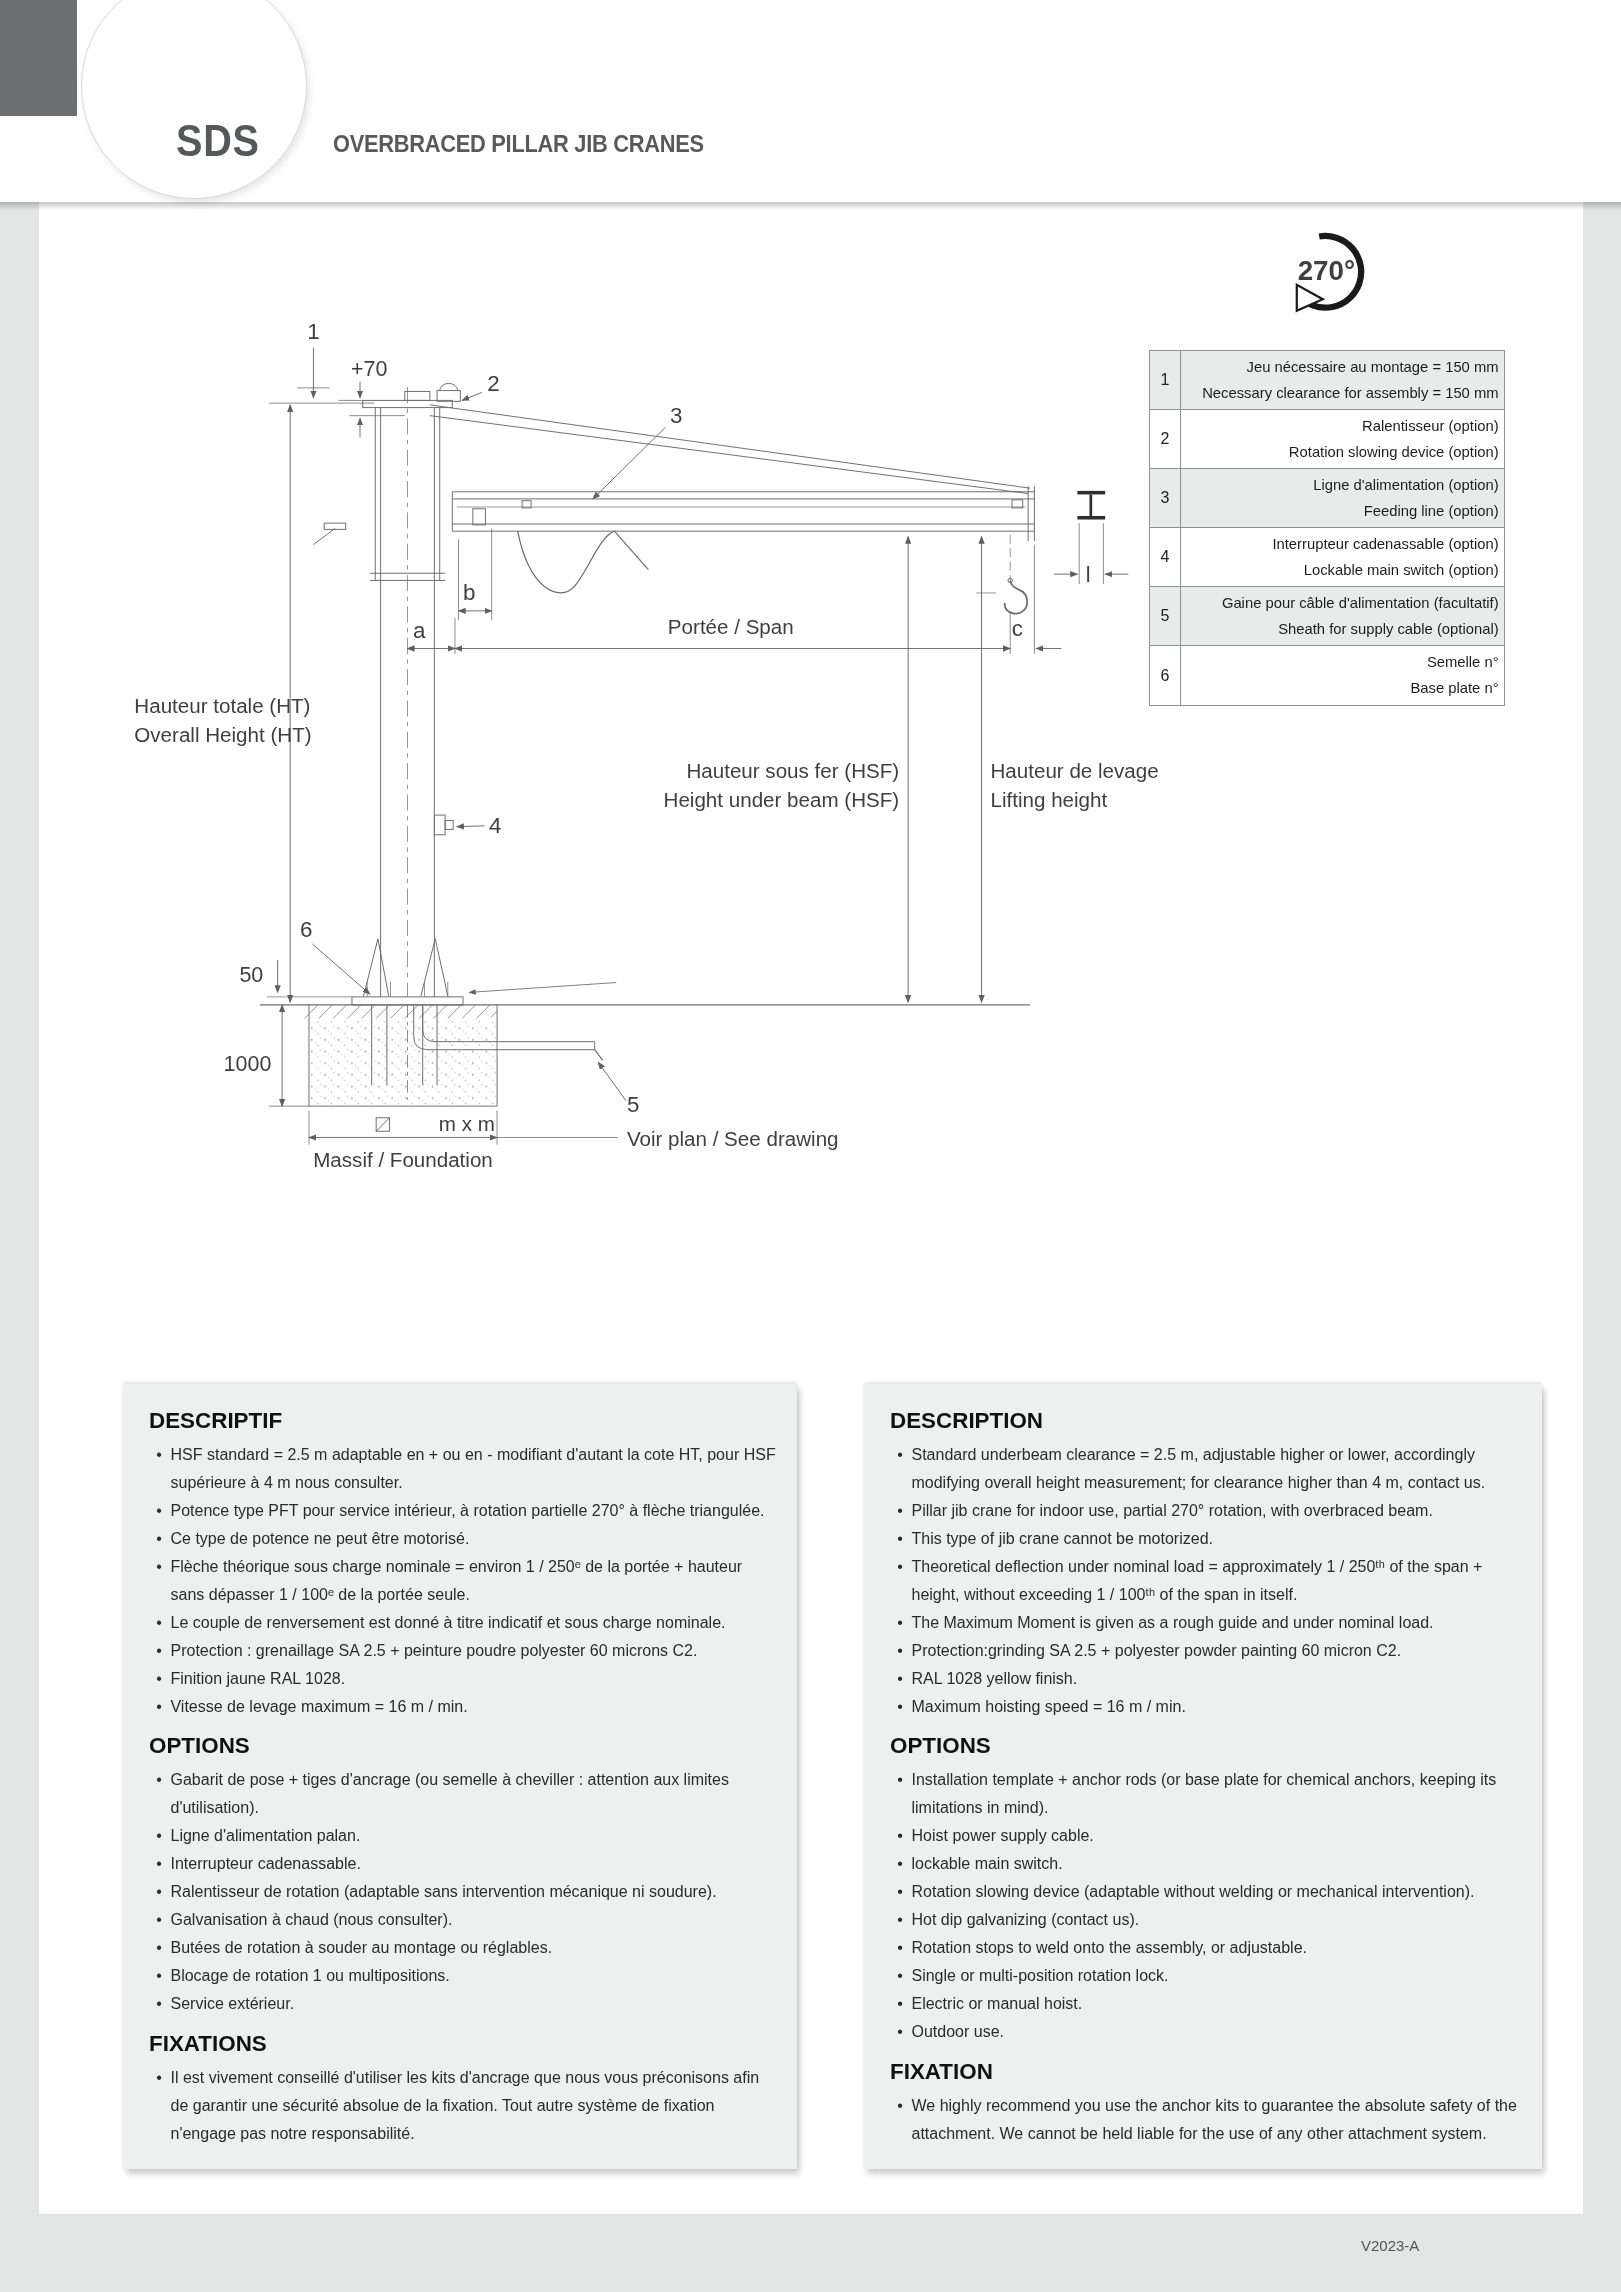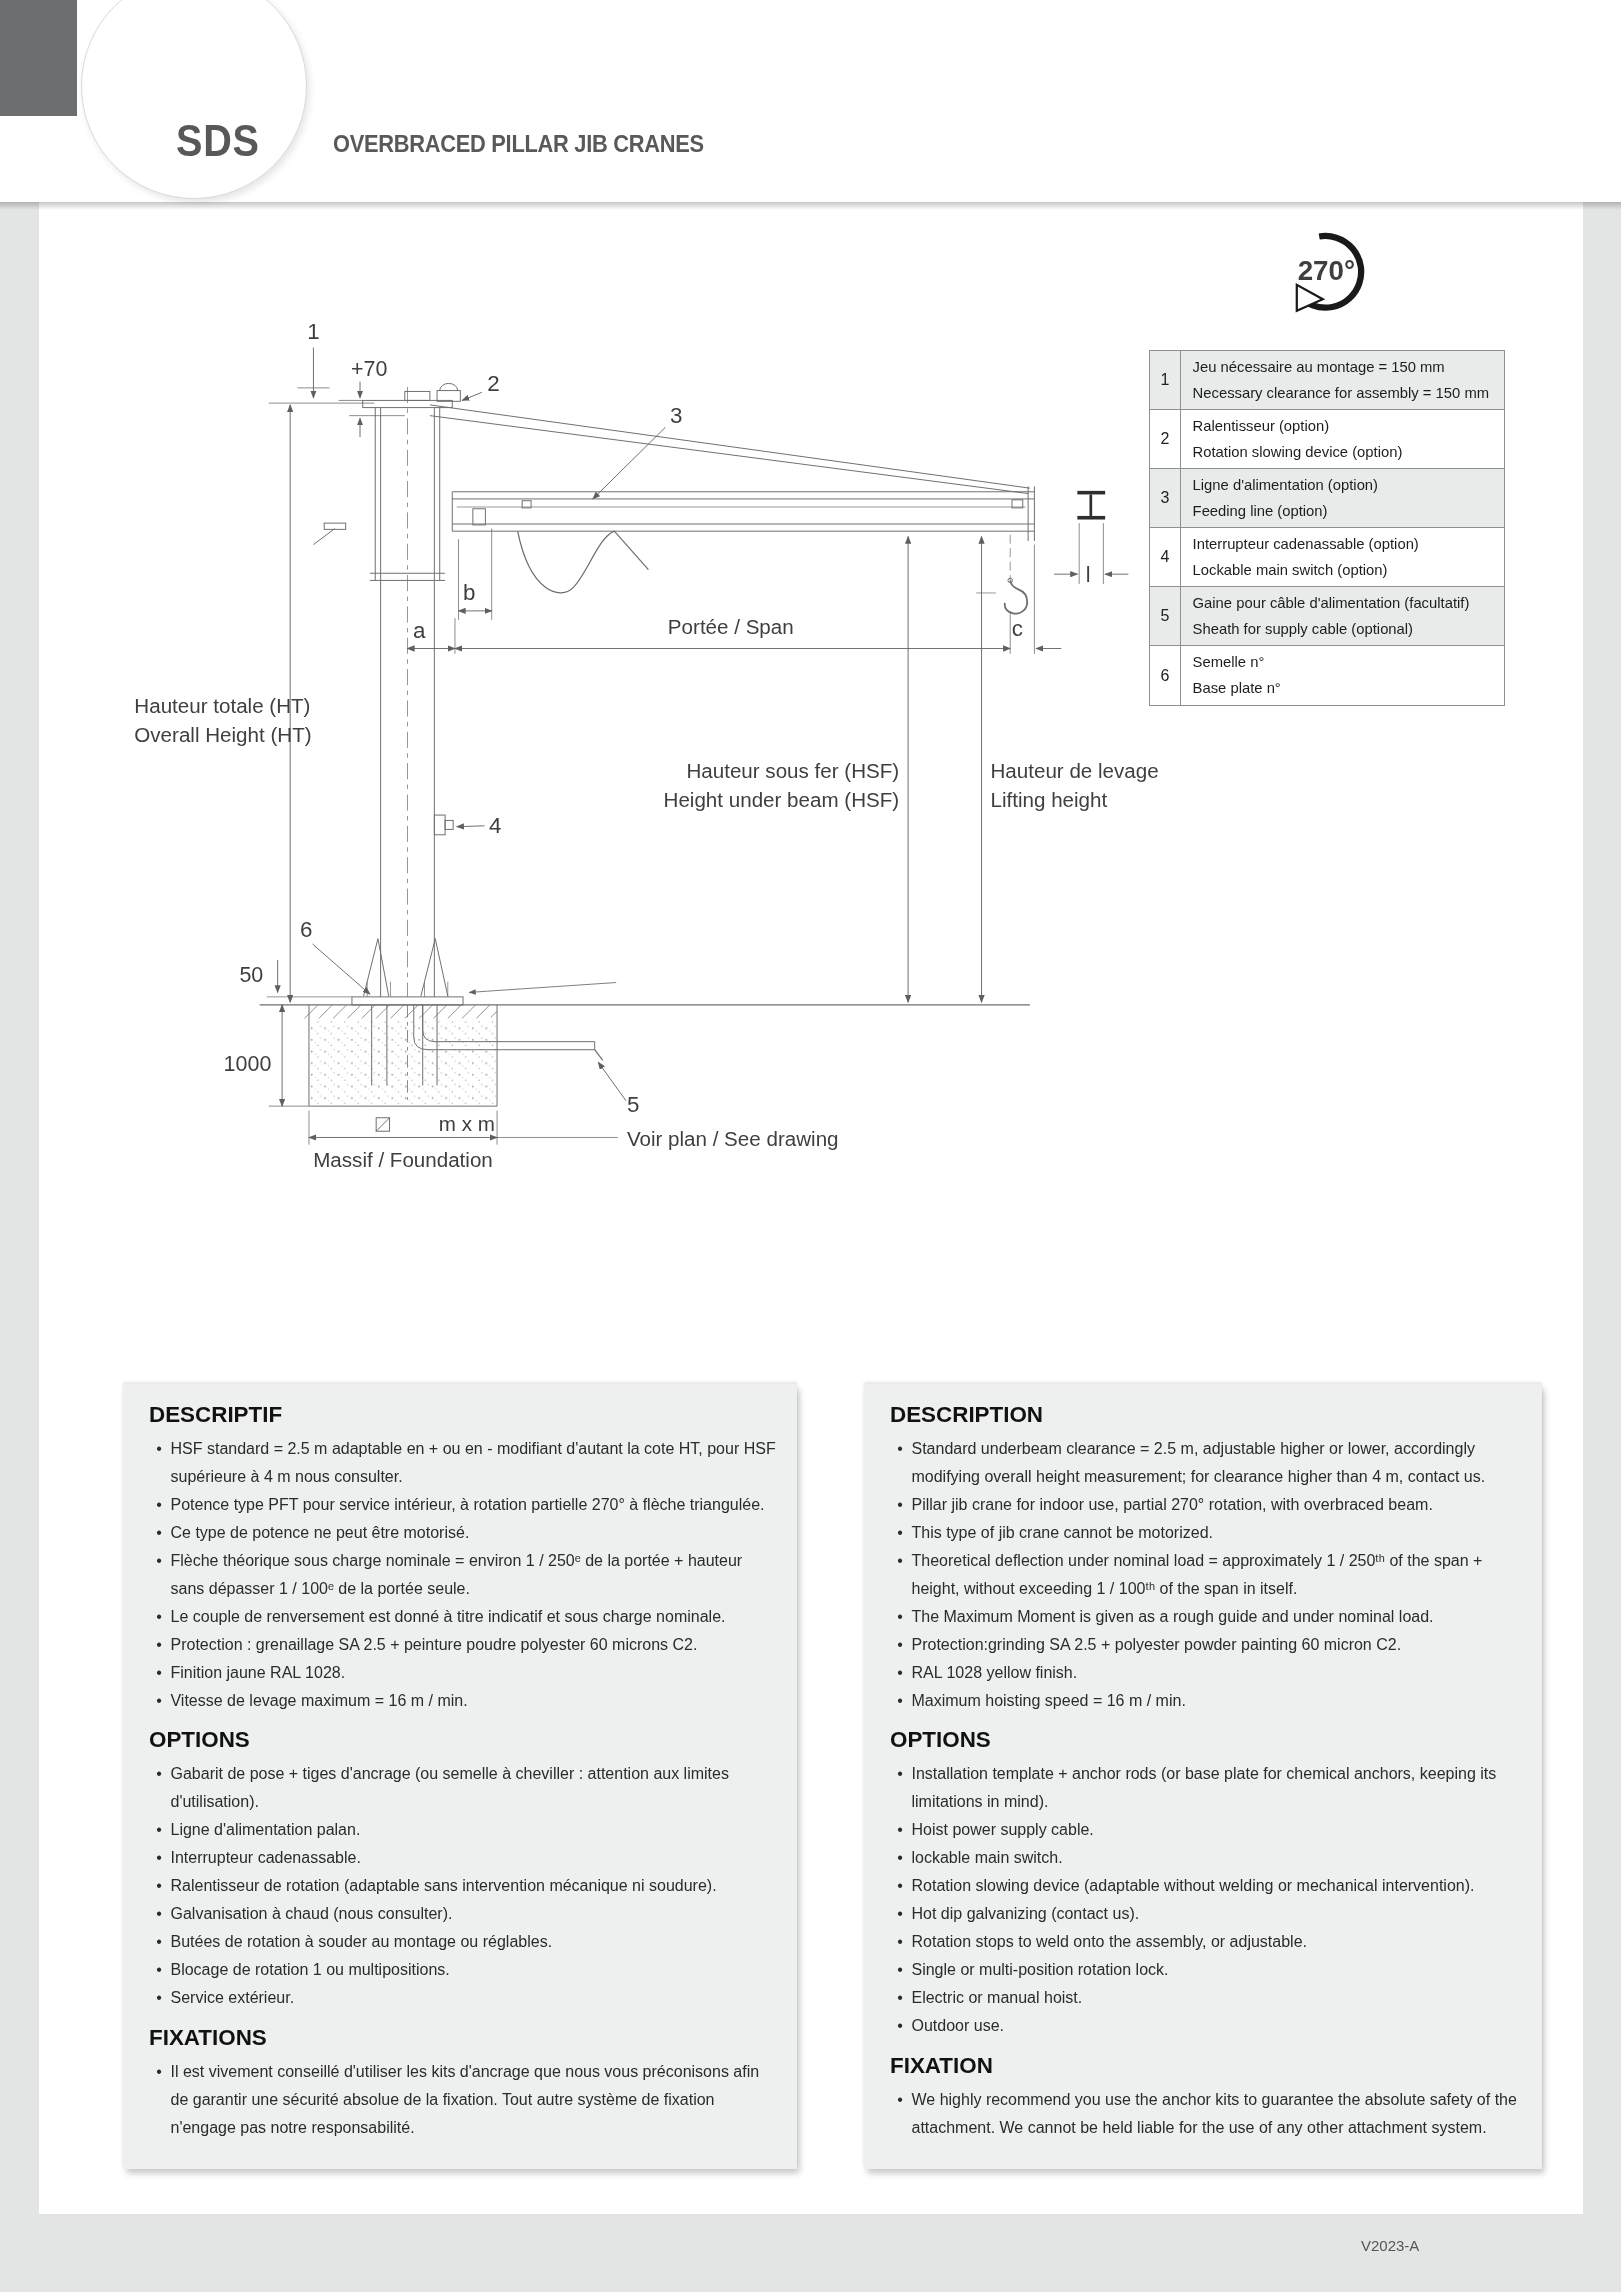--- a/index.html
+++ b/index.html
@@ -24,29 +24,29 @@
   svg text{fill:#3f3f3f;}
   
   .legend{position:absolute;left:1149px;top:350px;width:356px;border:1.3px solid #8f9090;
     background:#fff;box-sizing:border-box;}
   .legend .lrow{display:flex;height:59px;border-bottom:1.3px solid #8f9090;box-sizing:border-box;}
   .legend .lrow:last-of-type{border-bottom:none;}
   .legend .lrow:nth-of-type(odd){background:#e9eaea;}
   .legend .lnum{width:30px;flex:0 0 30px;border-right:1.3px solid #8f9090;display:flex;
     align-items:center;justify-content:center;font-size:16px;color:#222;}
   .legend .ltxt{flex:1;display:flex;flex-direction:column;justify-content:space-around;
-    padding:3.6px 5.4px 3.6px 11.6px;font-size:14.8px;color:#1d1d1d;line-height:1.5;}
+    padding:3.6px 5.4px 3.6px 11.6px;font-size:14.8px;color:#1d1d1d;line-height:1.5;align-items:flex-end;}
   
   .panel{position:absolute;top:1384px;height:785px;background:#edf0ee;box-sizing:border-box;
     padding:12.5px 18px 9px 26px;
     box-shadow:0 -1.8px 2.7px rgba(0,0,0,.10), 2.7px 5.4px 6.3px rgba(0,0,0,.22);}
   .panel-left{left:123px;width:674px;}
   .panel-right{left:864px;width:678px;}
   .panel h2{margin:12.5px 0 7.2px 0;font-size:22.4px;font-weight:bold;color:#111;letter-spacing:0;}
-  .panel h2:first-child{margin-top:5px;}
+  .panel h2:first-child{margin-top:11px;}
   .panel ul{margin:0;padding:0 0 0 7.2px;list-style:none;}
   .panel li{position:relative;padding-left:14.3px;font-size:16px;line-height:28px;color:#2b2b2b;}
   .panel li::before{content:"•";position:absolute;left:0;top:0;color:#2b2b2b;}
   .footer-version{position:absolute;left:1361px;top:2237px;width:134px;text-align:left;
     font-size:15px;color:#555;}
 </style>
 </head>
 <body>
 
 <div class="header-band"></div>

